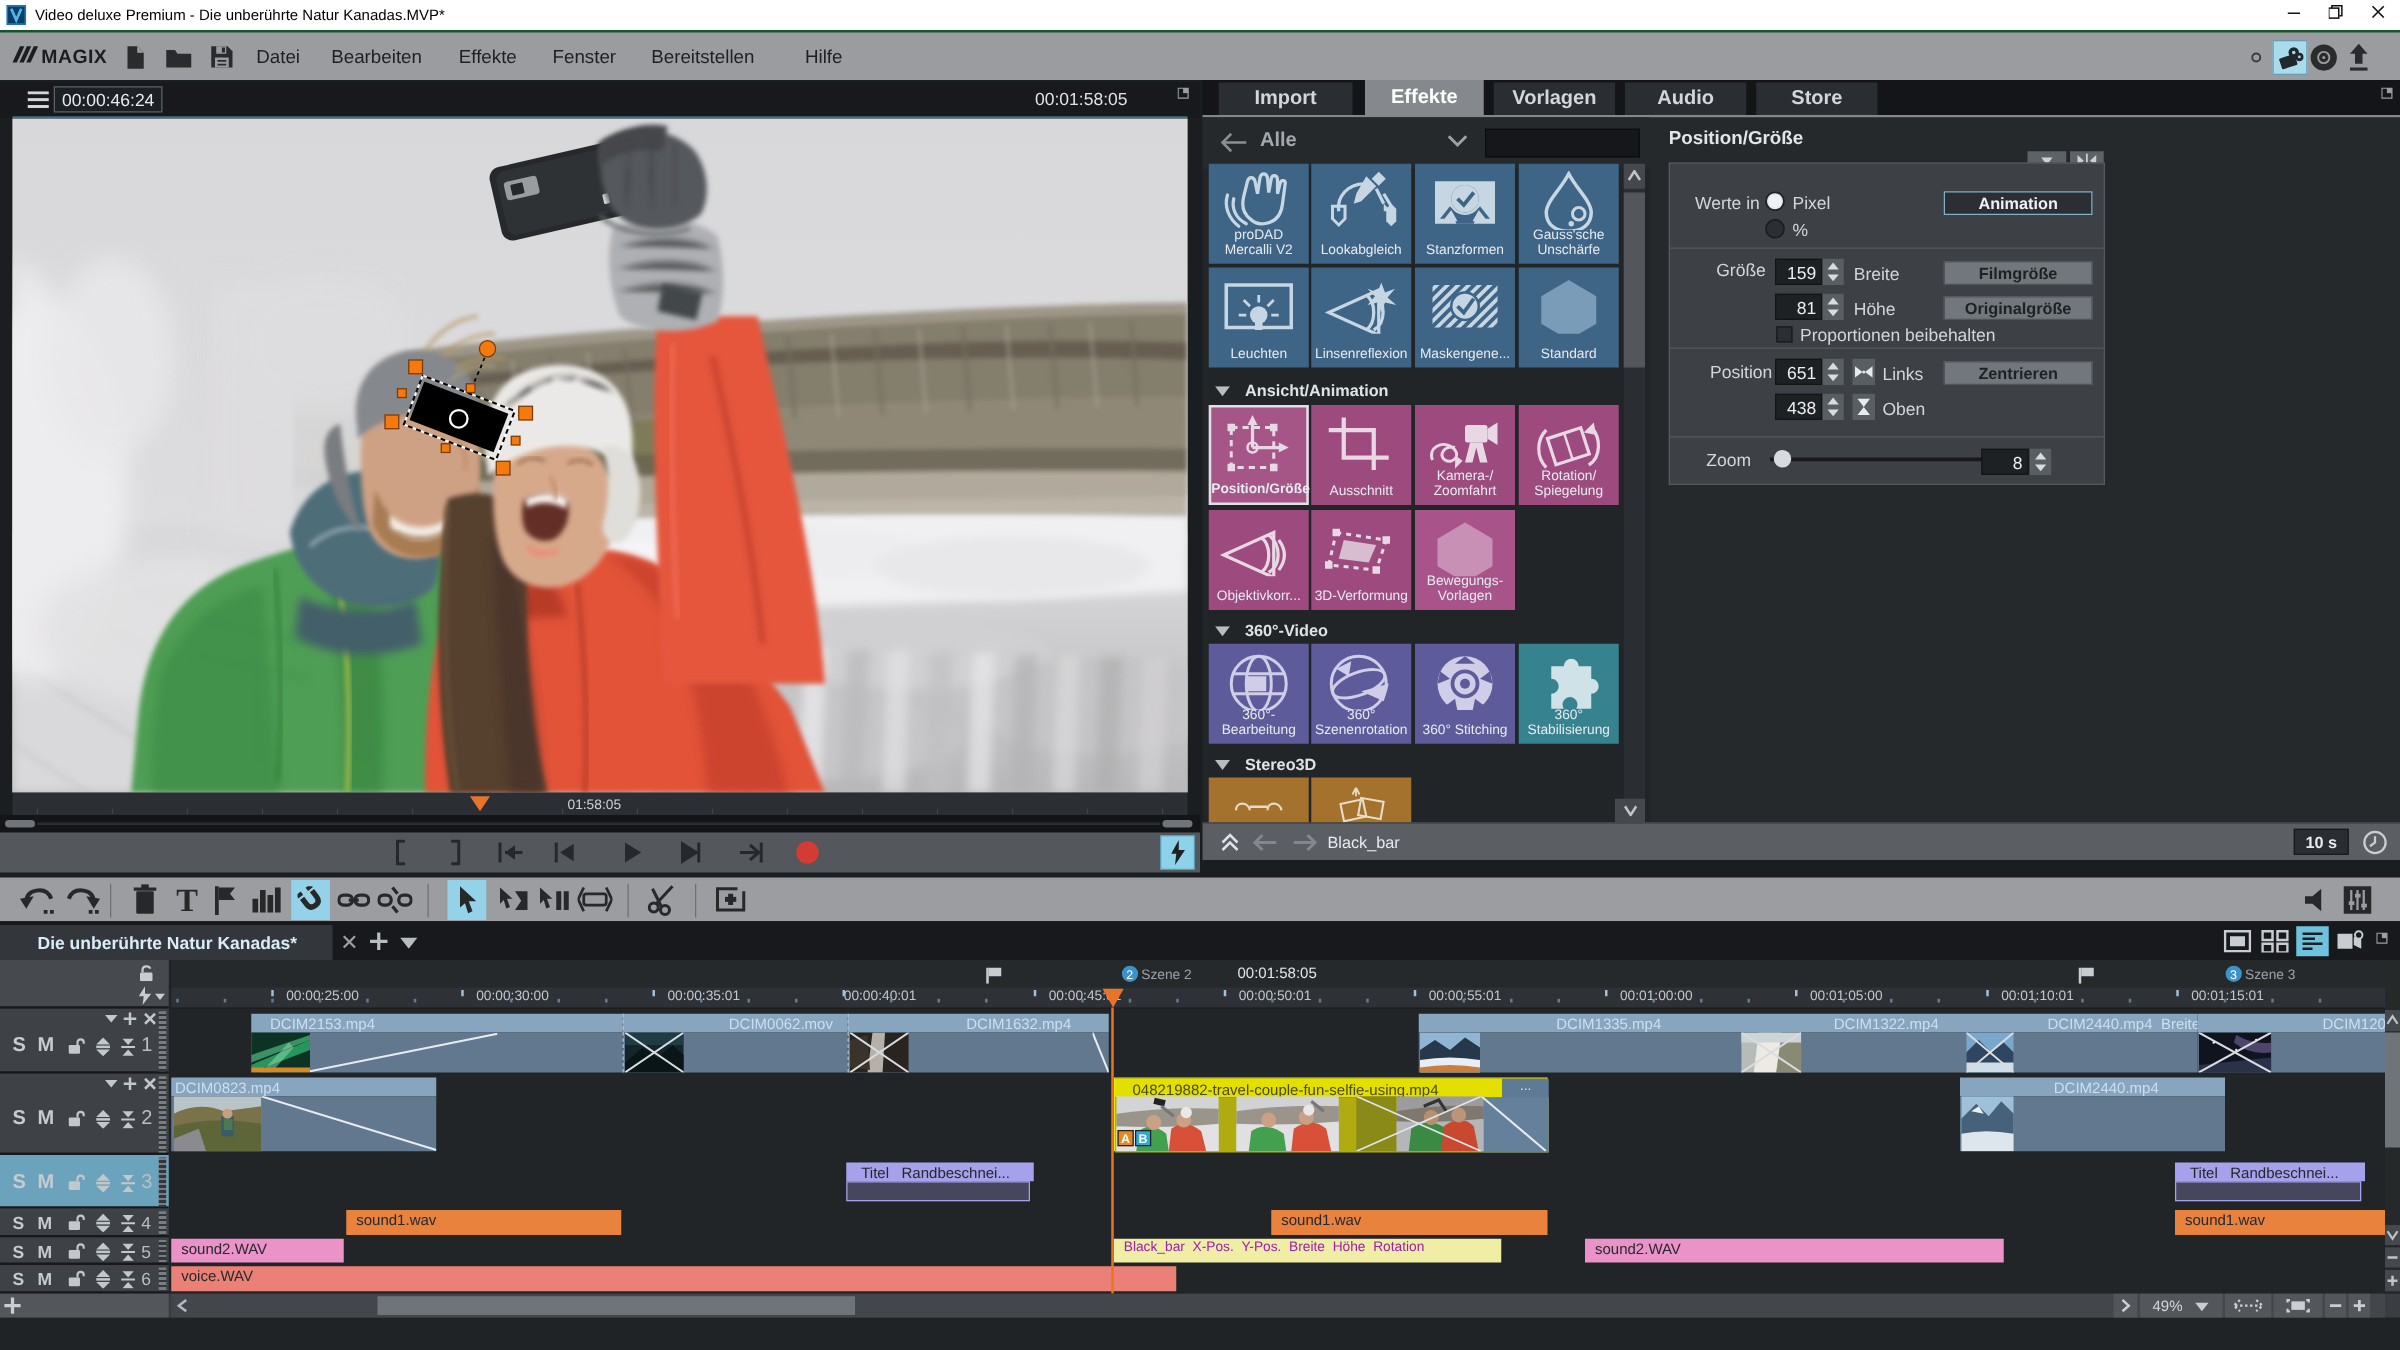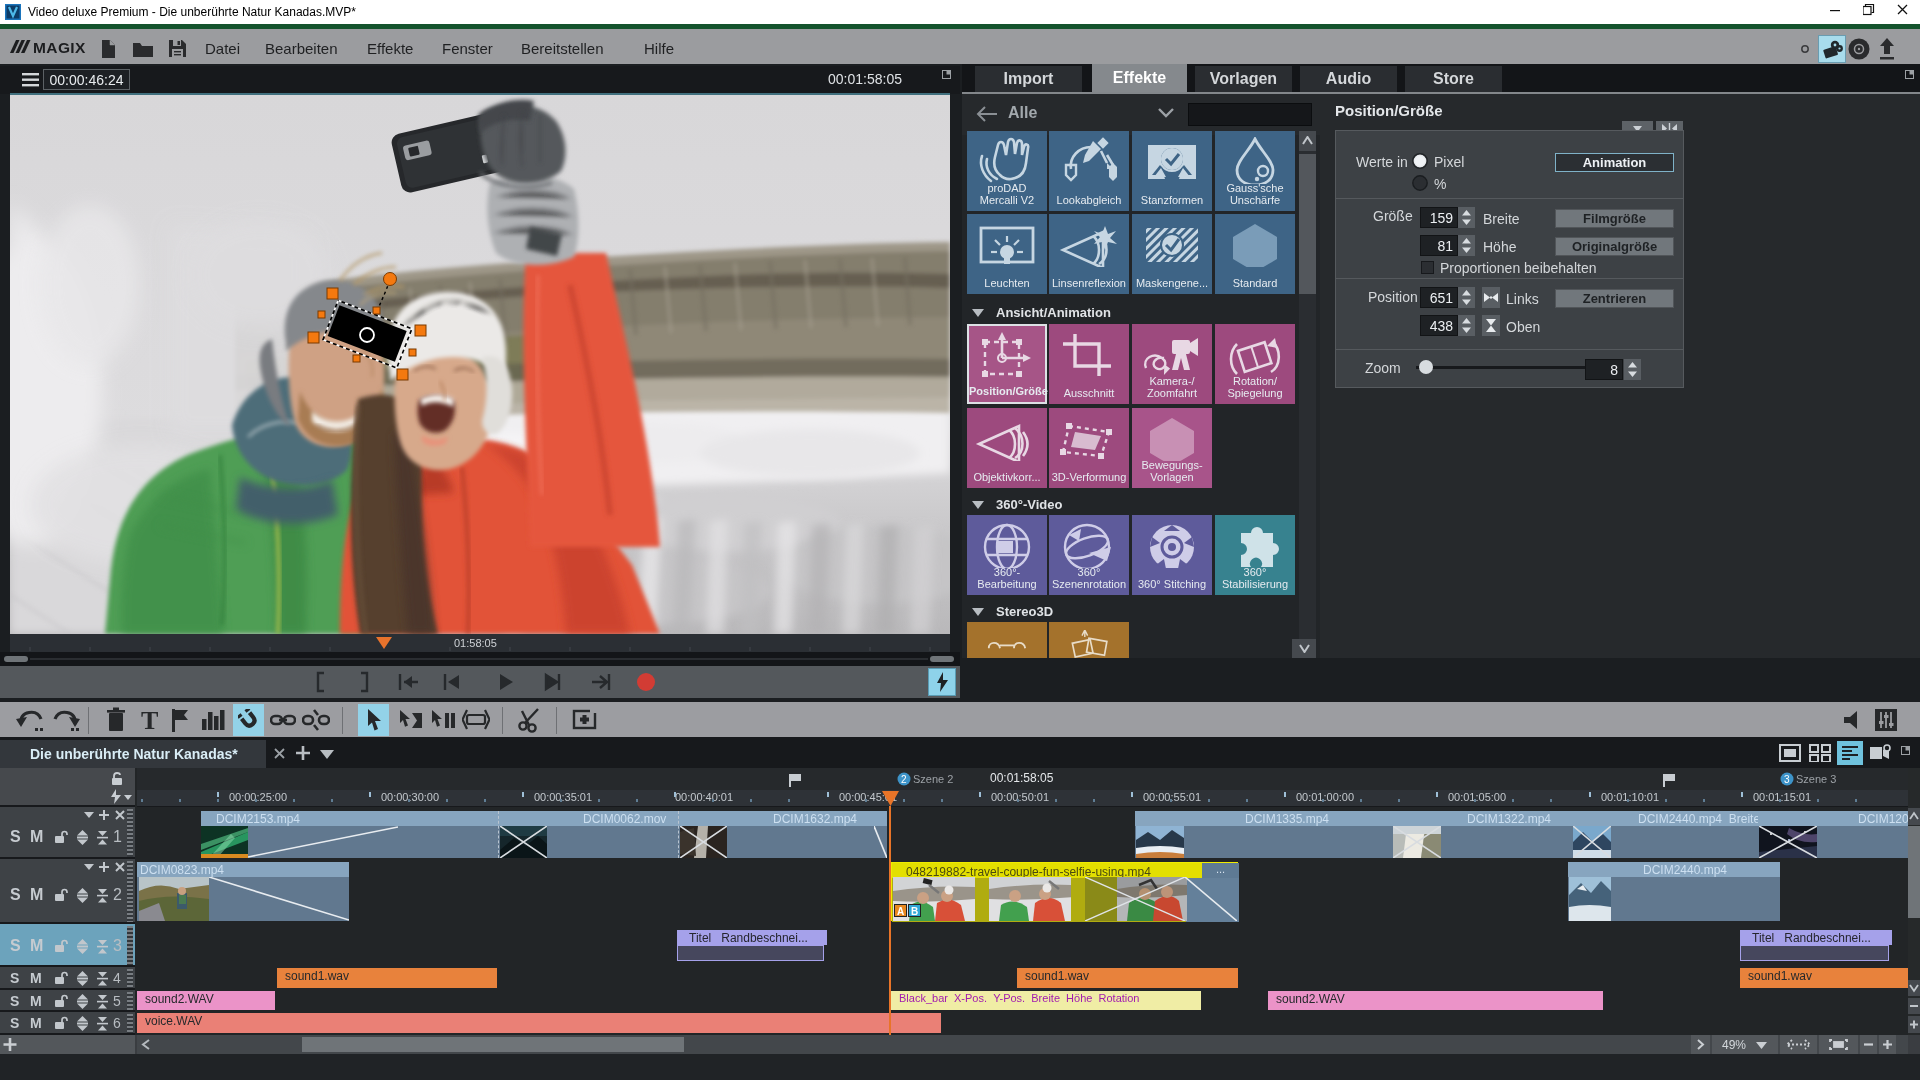--- a/index.html
+++ b/index.html
@@ -6,21 +6,21 @@
 html,body { width:1920px; height:1080px; overflow:hidden; background:#202326; font-family:"Liberation Sans", sans-serif; }
 .abs { position:absolute; }
 #app { position:relative; width:1920px; height:964px; background:#1b1e21; }
 
 
 #titlebar { left:0; top:0; width:1920px; height:24px; background:#ffffff; color:#000; font-size:12px; }
 #titlebar .txt { position:absolute; left:28px; top:5px; }
 .winbtn { position:absolute; top:0; width:34px; height:24px; color:#111; font-size:13px; text-align:center; line-height:24px; }
 
 
-#menubar { left:0; top:24px; width:1920px; height:40px; background:#9b9c9f; border-top:5px solid #14532d; }
+#menubar { left:0; top:24px; width:1920px; height:40px; background:#9b9c9f; border-top:2px solid #14532d; }
 .menuitem { position:absolute; top:11px; color:#1f2022; font-size:15px; }
 
 
 #pvhead { left:0; top:66px; width:960px; height:28px; background:#17191c; color:#dfe2e5; }
 #video { left:10px; top:95px; width:940px; height:539px; background:#d8d8da; }
 #playbar { left:10px; top:634px; width:940px; height:18px; background:#2b2f34;text-align:center; }
 #scrollstrip { left:0px; top:652px; width:960px; height:14px; background:#131518; }
 #transport { left:0px; top:666px; width:960px; height:32px; background:#54585c; }
 
 
@@ -761,20 +761,37 @@
       <span class="ctl-lbl" style="left:29px;top:229px">Zoom</span>
       <div class="abs" style="left:80px;top:235px;width:172px;height:3px;background:#17191c"></div>
       <div class="abs" style="left:83px;top:229px;width:14px;height:14px;border-radius:7px;background:#d8dce0"></div>
       <div class="numbox" style="left:249px;top:228px">8</div>
       <div class="spin" style="left:288px;top:228px"><svg width="17" height="21">
             <path d="M8.5 3 L13 8.5 H4 Z" fill="#d8dce0"></path>
             <path d="M8.5 18 L13 12.5 H4 Z" fill="#d8dce0"></path>
           </svg></div>
     </div>
   </div>
+  <div id="bbstrip" class="abs">
+    <svg class="abs" style="left:14px;top:7px" width="16" height="16">
+        <path d="M2 8 L8 2 L14 8 M2 14 L8 8 L14 14" stroke="#dfe2e5" stroke-width="2" fill="none"></path>
+      </svg>
+    <svg class="abs" style="left:40px;top:8px" width="20" height="14">
+        <path d="M8 1 L2 7 L8 13 M2 7 H19" stroke="#84888c" stroke-width="2.4" fill="none"></path>
+      </svg>
+    <svg class="abs" style="left:72px;top:8px" width="20" height="14">
+        <path d="M12 1 L18 7 L12 13 M1 7 H18" stroke="#84888c" stroke-width="2.4" fill="none"></path>
+      </svg>
+    <span class="abs" style="left:100px;top:7px;color:#e8ebee;font-size:13px">Black_bar</span>
+    <div class="abs" style="left:873px;top:4px;width:44px;height:21px;background:#2a2d31;border:1px solid #17191c;color:#e8ebee;font-size:13px;font-weight:bold;text-align:center;line-height:20px">10 s</div>
+    <svg class="abs" style="left:928px;top:5px" width="20" height="20">
+        <circle cx="10" cy="10" r="8.5" fill="none" stroke="#caced2" stroke-width="1.8"></circle>
+        <path d="M10 5 V10 L6 13" stroke="#caced2" stroke-width="1.8" fill="none"></path>
+      </svg>
+  </div>
   <div id="toolbar" class="abs">
     <svg class="abs" style="left:16px;top:6px" width="28" height="24">
         <path d="M5 16 Q4 6 13 4.5 Q22 3 25 11" stroke="#26282a" stroke-width="3.2" fill="none"></path>
         <path d="M0 11 L11 9 L5 19 Z" fill="#26282a"></path>
         <rect x="19" y="20" width="3" height="3" fill="#26282a"></rect>
         <rect x="24" y="20" width="3" height="3" fill="#26282a"></rect>
       </svg>
     <svg class="abs" style="left:52px;top:6px" width="28" height="24">
         <path d="M23 16 Q24 6 15 4.5 Q6 3 3 11" stroke="#26282a" stroke-width="3.2" fill="none"></path>
         <path d="M28 11 L17 9 L23 19 Z" fill="#26282a"></path>

